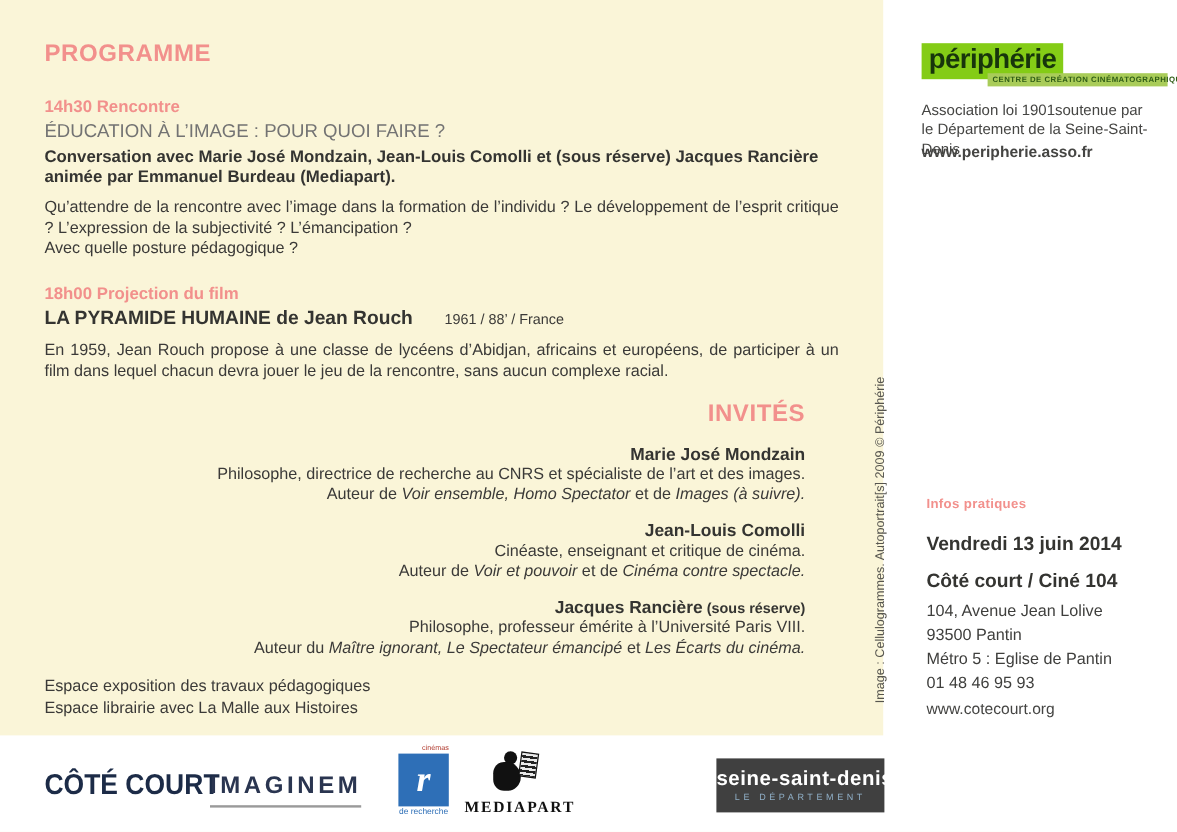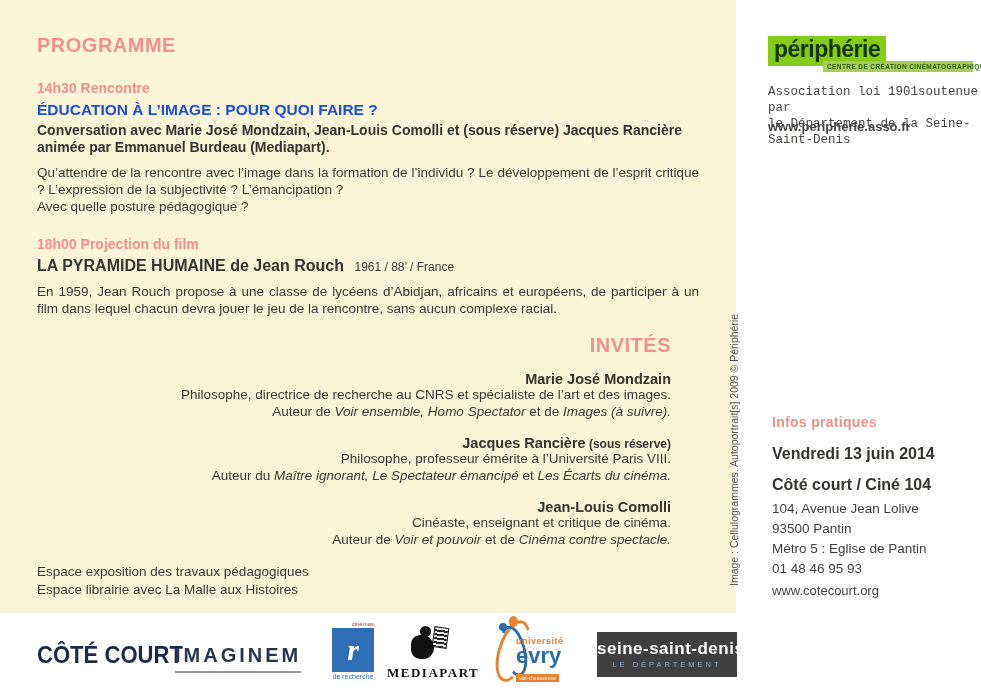--- a/index.html
+++ b/index.html
@@ -6,48 +6,48 @@
   .page{position:relative;width:981px;height:693px;background:#ffffff;
         font-family:"Liberation Sans",sans-serif;color:#3b3a38;overflow:hidden;}
 
   
   .left-panel{position:absolute;left:0;top:0;width:736px;height:613px;background:#FAF5D8;}
   .abs{position:absolute;}
   .pink{color:#F2908C;}
   .prog-title{left:37px;top:34px;font-size:20px;font-weight:bold;letter-spacing:.5px;}
   .time-label{left:37px;font-size:14px;font-weight:bold;}
   .t1{top:80px;} .t2{top:236px;}
-  .heading{left:37px;top:101px;font-size:15.5px;font-weight:bold;color:#1d4ed8;white-space:nowrap;}
+  .heading{left:37px;top:101px;font-size:15.5px;font-weight:normal;color:#737373;white-space:nowrap;}
   .subline{left:37px;font-size:14px;font-weight:bold;color:#343431;white-space:nowrap;}
   .s1{top:122px;} .s2{top:139px;}
   .para{left:37px;width:662px;font-size:13.5px;line-height:17px;text-align:justify;}
   .p1{top:164px;} .p1b{top:198px;text-align:left;}
   .film-line{left:37px;top:257px;white-space:nowrap;}
   .film-title{font-size:16px;font-weight:bold;color:#343431;}
-  .film-meta{font-size:12px;color:#3b3a38;margin-left:6px;}
+  .film-meta{font-size:12px;color:#3b3a38;margin-left:22px;}
   .syn{top:283px;}
   .invites-title{right:65px;top:334px;font-size:20px;font-weight:bold;letter-spacing:.5px;}
   .guests{right:65px;top:371px;text-align:right;}
   .guest{margin-bottom:15px;}
   .g-name{font-size:14.5px;font-weight:bold;color:#343431;white-space:nowrap;}
   .g-reserve{font-size:12px;font-weight:bold;}
   .g-line{font-size:13.5px;line-height:16.5px;white-space:nowrap;}
   .extras{left:37px;top:563px;font-size:13.5px;line-height:17.5px;}
   .credit{left:605px;top:449px;width:260px;height:14px;font-size:10.5px;color:#56554f;
           text-align:center;transform:rotate(-90deg);white-space:nowrap;}
 
   
   .right-panel{position:absolute;left:752px;top:0;width:229px;height:613px;background:#ffffff;}
   .peri-main{left:16px;top:36px;background:#84cc16;color:#17350C;font-size:23px;font-weight:bold;
              padding:0 6px 3px 6px;letter-spacing:-.5px;}
   .peri-sub{left:71px;top:61px;width:142px;background:#A9CC59;color:#2F5D16;font-size:6.5px;
             font-weight:bold;text-align:right;padding:2px 4px;letter-spacing:.4px;white-space:nowrap;}
-  .assoc{left:16px;top:84px;font-size:12.5px;line-height:16px;color:#454543;font-family:Liberation Mono, monospace;}
+  .assoc{left:16px;top:84px;font-size:12.5px;line-height:16px;color:#454543;}
   .site1{left:16px;top:119px;font-size:13px;color:#454543;font-weight:bold;}
-  .infos-title{left:20px;top:414px;font-size:14px;font-weight:bold;letter-spacing:.3px;}
+  .infos-title{left:20px;top:414px;font-size:11px;font-weight:bold;letter-spacing:.3px;}
   .infos-date{left:20px;top:445px;font-size:16px;font-weight:bold;color:#343431;}
   .infos-venue{left:20px;top:476px;font-size:16px;font-weight:bold;color:#343431;}
   .infos-addr{left:20px;top:499px;font-size:13.5px;line-height:20px;color:#3f3f3d;}
   .site2{left:20px;top:583px;font-size:13px;color:#454543;}
 
   
   .footer{position:absolute;left:0;top:613px;width:981px;height:80px;background:#ffffff;}
   .cote-court{left:37px;top:28px;font-size:24px;font-weight:bold;color:#1C2B47;
               transform:scaleX(.92);transform-origin:left;white-space:nowrap;}
   .imaginem{left:175px;top:31px;font-size:20px;font-weight:bold;color:#2A3550;letter-spacing:3px;
@@ -110,29 +110,29 @@
 
     <div class="abs guests">
 
       <div class="guest">
         <div class="g-name"><span>Marie José Mondzain</span><span class="g-reserve"></span></div>
         <div class="g-line">Philosophe, directrice de recherche au CNRS et spécialiste de l’art et des images.</div>
         <div class="g-line"><span>Auteur de </span><i>Voir ensemble, Homo Spectator</i><span> et de </span><i>Images (à suivre).</i></div>
       </div>
 
       <div class="guest">
+        <div class="g-name"><span>Jean-Louis Comolli</span><span class="g-reserve"></span></div>
+        <div class="g-line">Cinéaste, enseignant et critique de cinéma.</div>
+        <div class="g-line"><span>Auteur de </span><i>Voir et pouvoir</i><span> et de </span><i>Cinéma contre spectacle.</i></div>
+      </div>
+
+      <div class="guest">
         <div class="g-name"><span>Jacques Rancière</span><span class="g-reserve"> (sous réserve)</span></div>
         <div class="g-line">Philosophe, professeur émérite à l’Université Paris VIII.</div>
         <div class="g-line"><span>Auteur du </span><i>Maître ignorant, Le Spectateur émancipé</i><span> et </span><i>Les Écarts du cinéma.</i></div>
-      </div>
-
-      <div class="guest">
-        <div class="g-name"><span>Jean-Louis Comolli</span><span class="g-reserve"></span></div>
-        <div class="g-line">Cinéaste, enseignant et critique de cinéma.</div>
-        <div class="g-line"><span>Auteur de </span><i>Voir et pouvoir</i><span> et de </span><i>Cinéma contre spectacle.</i></div>
       </div>
 
     </div>
 
     <div class="abs extras">
       <div>Espace exposition des travaux pédagogiques</div>
       <div>Espace librairie avec La Malle aux Histoires</div>
     </div>
 
     <div class="abs credit">Image : Cellulogrammes. Autoportrait[s] 2009 © Périphérie</div>
@@ -174,33 +174,20 @@
 
     <div class="abs mediapart">
       <div class="mp-icon">
         <div class="mp-head"></div>
         <div class="mp-body"></div>
         <div class="mp-pad"></div>
       </div>
       <div class="mp-label">MEDIAPART</div>
     </div>
 
-    <div class="evry">
-      <div class="evry-icon">
-        <div class="evry-arc-o"></div>
-        <div class="evry-arc-b"></div>
-        <div class="evry-dot-b"></div>
-        <div class="evry-dot-o"></div>
-      </div>
-      <div class="evry-text">
-        <div class="evry-top">université</div>
-        <div class="evry-main">evry</div>
-        <div class="evry-bottom">val-d’essonne</div>
-      </div>
-    </div>
 
     <div class="abs ssd">
       <div class="ssd-main">seine-saint-denis</div>
       <div class="ssd-sub">LE DÉPARTEMENT</div>
     </div>
 
   </div>
 </div>
 
 </body></html>

